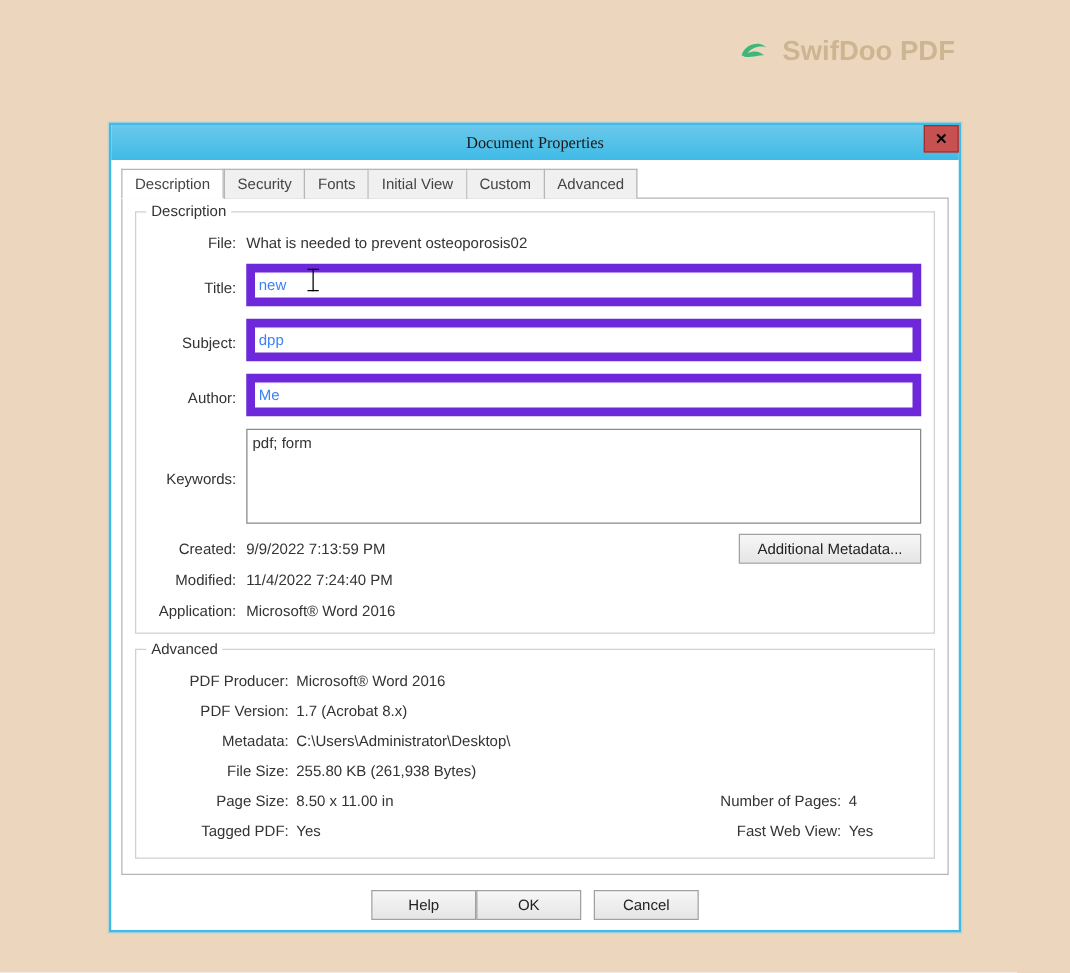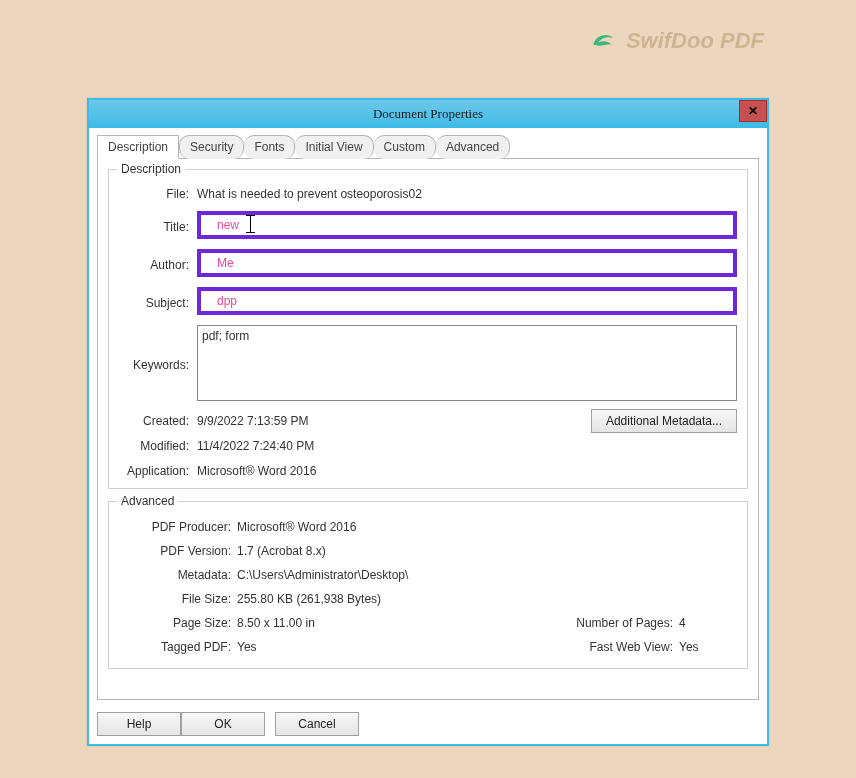--- a/index.html
+++ b/index.html
@@ -16,21 +16,20 @@
   .watermark {
     position: absolute;
     top: 28px;
     right: 92px;
     display: flex;
     align-items: center;
     gap: 10px;
     color: #cdb592;
     font-size: 22px;
     font-weight: 600;
-    font-style: italic;
   }
   .watermark svg { width: 26px; height: 26px; }
   .dialog {
     position: absolute;
     top: 98px;
     left: 87px;
     width: 682px;
     height: 648px;
     background: #fff;
     border: 2px solid #3ebbe7;
@@ -87,21 +86,21 @@
     cursor: pointer;
     position: relative;
     top: 1px;
     color: #444;
   }
   .tab.active {
     background: #fff;
     border-bottom: 1px solid #fff;
     z-index: 3;
   }
-  .tab + .tab { border-left: none; border-radius: 10px; }
+  .tab + .tab { border-left: none; }
   .tab.active + .tab { border-left: 1px solid #b5b5b5; }
   .tab-panel {
     flex: 1;
     border: 1px solid #b5b5b5;
     background: #fff;
     padding: 10px 10px 10px 10px;
     position: relative;
     z-index: 1;
     overflow: hidden;
   }
@@ -134,26 +133,26 @@
     font-size: 12px;
   }
   .form-value {
     flex: 1;
     font-size: 12px;
     color: #333;
     padding-top: 3px;
   }
   .form-input {
     flex: 1;
-    border: 4px solid #6d28d9;
-    background: #fff;
-    padding: 3px 16px;
+    border: 7px solid #6d28d9;
+    background: #fff;
+    padding: 3px 3px;
     font-size: 12px;
     font-family: inherit;
-    color: #ec4899;
+    color: #3b82f6;
     box-shadow: inset 0 1px 0 rgba(0,0,0,0.05);
   }
   .form-textarea {
     flex: 1;
     border: 1px solid #888;
     background: #fff;
     padding: 3px 4px;
     font-size: 12px;
     font-family: inherit;
     color: #333;
@@ -176,21 +175,21 @@
     display: grid;
     grid-template-columns: 110px 1fr 120px 56px;
     row-gap: 10px;
     column-gap: 6px;
     padding: 4px 2px;
   }
   .adv-label { text-align: right; color:#333; font-size:12px;}
   .adv-val { color:#333; font-size:12px;}
   .footer {
     display: flex;
-    justify-content: flex-start;
+    justify-content: center;
     padding-top: 12px;
   }
   .footer .right { display: flex; gap: 10px; }
   .cursor-ibeam {
     position: absolute;
     width: 12px;
     height: 18px;
     pointer-events: none;
   }
   .cursor-ibeam::before, .cursor-ibeam::after {
@@ -254,27 +253,27 @@
 
         <div class="form-row" style="position:relative">
           <div class="form-label">Title:</div>
           <input class="form-input" type="text" value="new" style="">
           <div class="cursor-ibeam" style="left:126px; top:4px;">
               <div class="bot"></div>
             </div>
         </div>
 
         <div class="form-row">
+          <div class="form-label">Subject:</div>
+          <input class="form-input" type="text" value="dpp" style="">
+        </div>
+
+        <div class="form-row">
           <div class="form-label">Author:</div>
           <input class="form-input" type="text" value="Me" style="">
-        </div>
-
-        <div class="form-row">
-          <div class="form-label">Subject:</div>
-          <input class="form-input" type="text" value="dpp" style="">
         </div>
 
         <div class="form-row">
           <div class="form-label">Keywords:</div>
           <textarea class="form-textarea" style="">pdf; form</textarea>
         </div>
 
         <div class="timestamps">
           <div class="form-row" style="margin-bottom:8px">
             <div class="form-label">Created:</div>

